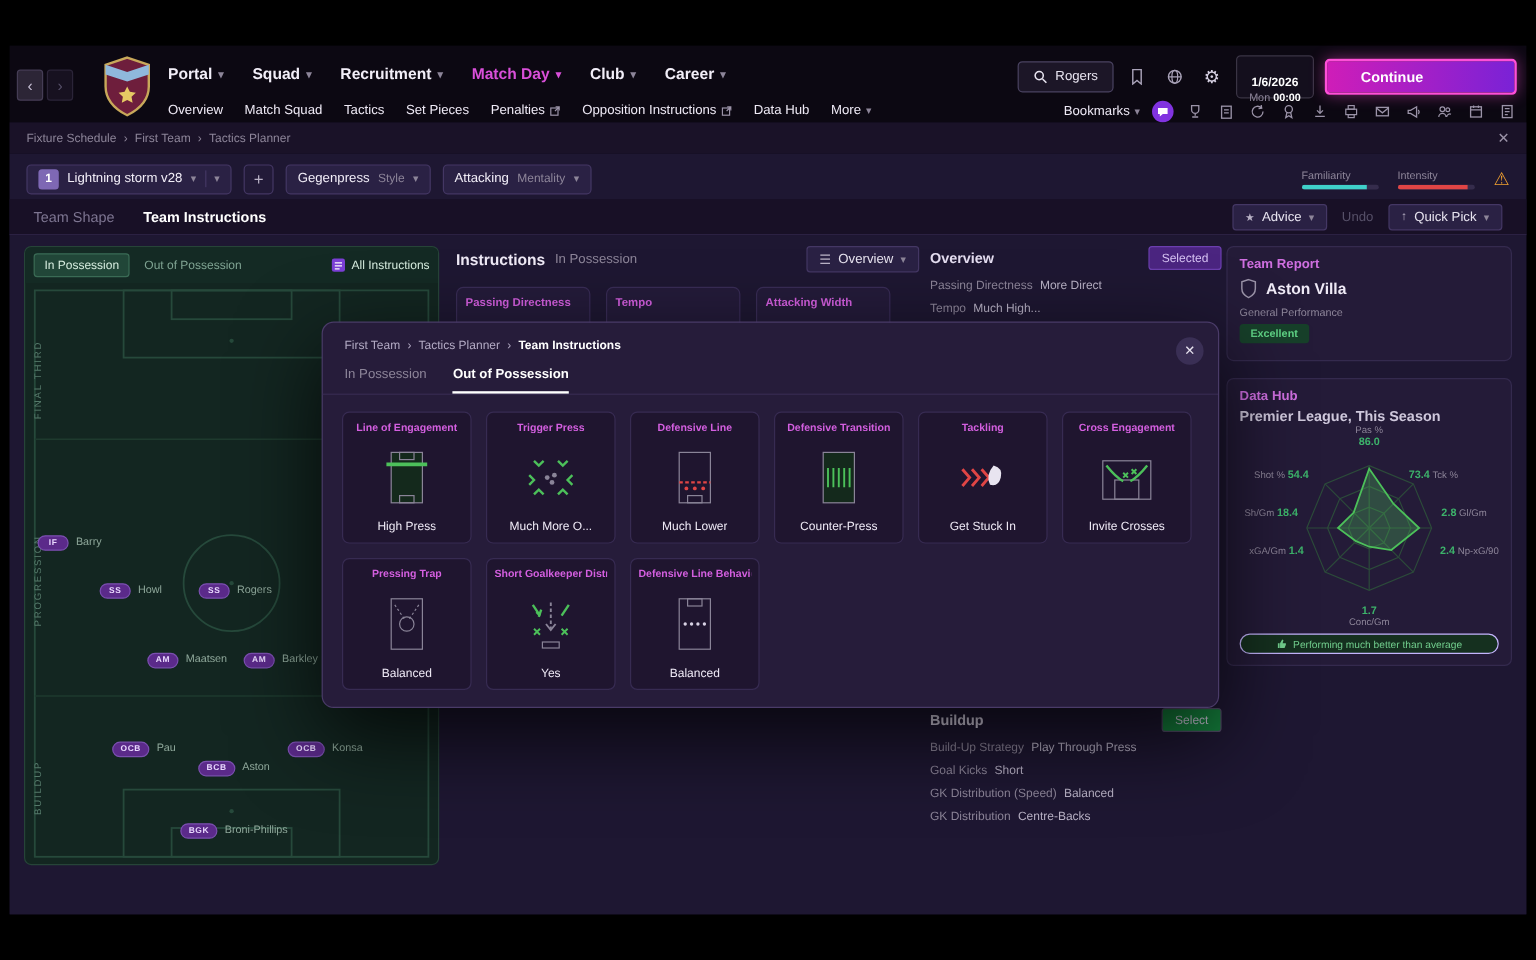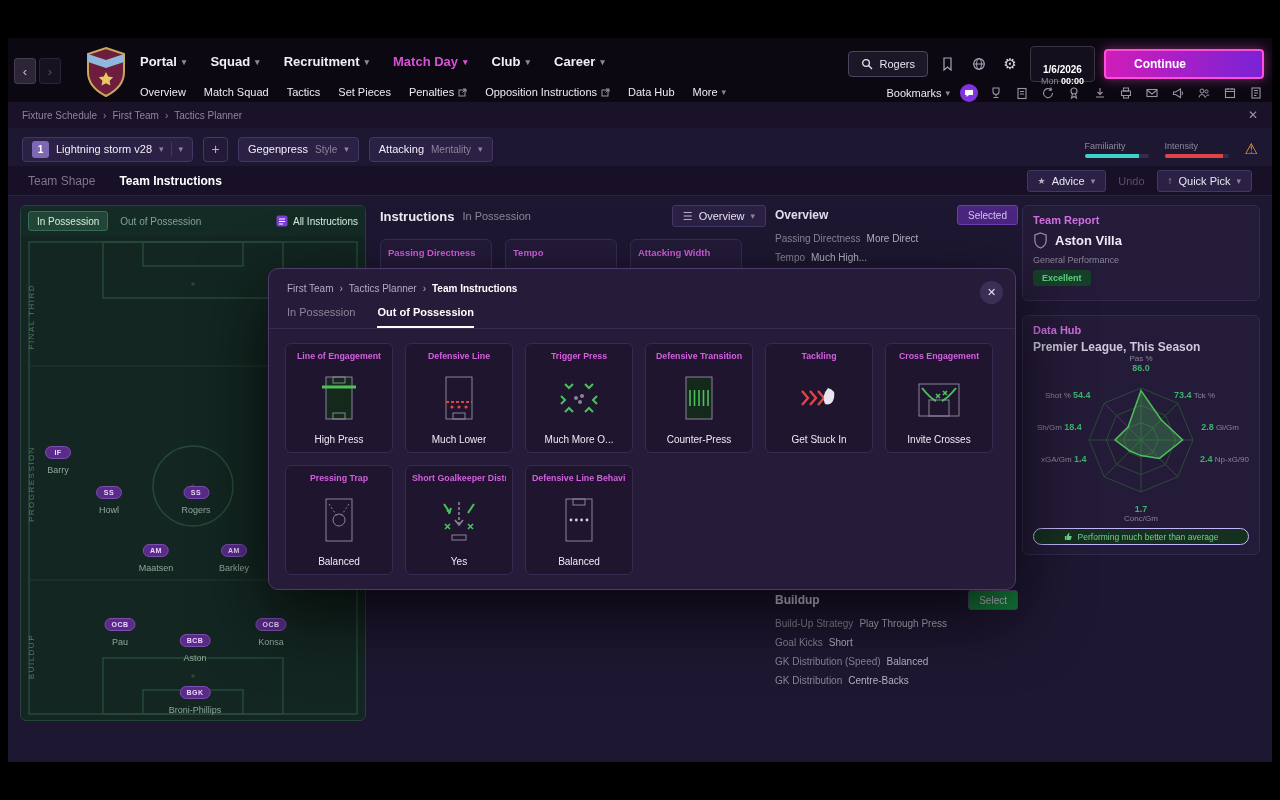--- a/index.html
+++ b/index.html
@@ -66,21 +66,21 @@
 
   
   .pitchpanel { position:absolute; left:12px; top:9px; width:346px; height:516px; background:#132621; border:1px solid #264438; border-radius:6px; overflow:hidden; }
   .pp-head { height:30px; display:flex; align-items:center; gap:4px; padding:0 7px; background:#142a24; }
   .toggle { height:20px; padding:0 8px; font-size:10px; border-radius:3px; display:flex; align-items:center; cursor:pointer; }
   .toggle.sel { background:#214638; border:1px solid #3a6b55; color:#d6ecdf; }
   .toggle.unsel { color:#7fa392; }
   .pp-right { margin-left:auto; display:flex; gap:5px; align-items:center; font-size:10px; color:#d6ecdf; }
   .pitch { position:absolute; top:30px; left:0; right:0; bottom:0; }
   .zone { position:absolute; left:6px; color:#55796a; font-size:8px; letter-spacing:1.5px; writing-mode:vertical-rl; transform:rotate(180deg); }
-  .player { position:absolute; transform:translate(-50%,0); display:flex; flex-direction:column; align-items:center; gap:6px; z-index:3; }
+  .player { position:absolute; transform:translate(-50%,0); display:flex; gap:6px; z-index:3; }
   .role { min-width:26px; height:13px; padding:0 6px; background:#5b2a8a; border:1px solid #7b4fb0; border-radius:7px; color:#ead9ff; font-size:7px; font-weight:bold; display:flex; align-items:center; justify-content:center; letter-spacing:.5px; }
   .pname { font-size:9px; color:#8fa89b; white-space:nowrap; }
 
   
   .instcol { position:absolute; left:372px; top:9px; width:386px; }
   .inst-head { display:flex; align-items:center; gap:8px; }
   .inst-title { font-size:13px; font-weight:bold; color:#efeaf6; }
   .inst-sub { font-size:11px; color:#8d8599; }
   .tabcards { display:flex; gap:13px; margin-top:12px; }
   .tabcard { width:112px; height:70px; background:#241b3a; border:1px solid #392c56; border-radius:6px; padding:7px; }
@@ -592,52 +592,52 @@
               <rect x="7" y="3" width="26" height="42" fill="#14291c" stroke="#8a8498"></rect>
               <rect x="14" y="3" width="12" height="6" fill="none" stroke="#8a8498"></rect>
               <rect x="14" y="39" width="12" height="6" fill="none" stroke="#8a8498"></rect>
               <line x1="3" y1="13" x2="37" y2="13" stroke="#4cc05a" stroke-width="3"></line>
             </svg>
         </div>
         <div class="m-card-value">High Press</div>
       </div>
 
       <div class="m-card">
-        <div class="m-card-title">Defensive Line</div>
-        <div class="m-card-icon">
-          <svg width="40" height="48" viewBox="0 0 40 48">
-              <rect x="7" y="3" width="26" height="42" fill="none" stroke="#8a8498"></rect>
-              <rect x="14" y="39" width="12" height="6" fill="none" stroke="#8a8498"></rect>
-              <line x1="7" y1="28" x2="33" y2="28" stroke="#e04545" stroke-width="2" stroke-dasharray="3,2"></line>
-              <circle cx="13" cy="33" r="1.6" fill="#e04545"></circle>
-              <circle cx="20" cy="33" r="1.6" fill="#e04545"></circle>
-              <circle cx="27" cy="33" r="1.6" fill="#e04545"></circle>
-            </svg>
-        </div>
-        <div class="m-card-value">Much Lower</div>
-      </div>
-
-      <div class="m-card">
         <div class="m-card-title">Trigger Press</div>
         <div class="m-card-icon">
           <svg width="44" height="48" viewBox="0 0 44 48">
               <g stroke="#4cc05a" stroke-width="2" fill="none">
                 <path d="M8 10 l4 4 4 -4"></path>
                 <path d="M28 10 l4 4 4 -4"></path>
                 <path d="M4 22 l4 4 -4 4"></path>
                 <path d="M40 22 l-4 4 4 4"></path>
                 <path d="M8 38 l4 -4 4 4"></path>
                 <path d="M28 38 l4 -4 4 4"></path>
               </g>
               <circle cx="19" cy="24" r="2" fill="#8a8498"></circle>
               <circle cx="25" cy="22" r="2" fill="#8a8498"></circle>
               <circle cx="23" cy="28" r="2" fill="#8a8498"></circle>
             </svg>
         </div>
         <div class="m-card-value">Much More O...</div>
+      </div>
+
+      <div class="m-card">
+        <div class="m-card-title">Defensive Line</div>
+        <div class="m-card-icon">
+          <svg width="40" height="48" viewBox="0 0 40 48">
+              <rect x="7" y="3" width="26" height="42" fill="none" stroke="#8a8498"></rect>
+              <rect x="14" y="39" width="12" height="6" fill="none" stroke="#8a8498"></rect>
+              <line x1="7" y1="28" x2="33" y2="28" stroke="#e04545" stroke-width="2" stroke-dasharray="3,2"></line>
+              <circle cx="13" cy="33" r="1.6" fill="#e04545"></circle>
+              <circle cx="20" cy="33" r="1.6" fill="#e04545"></circle>
+              <circle cx="27" cy="33" r="1.6" fill="#e04545"></circle>
+            </svg>
+        </div>
+        <div class="m-card-value">Much Lower</div>
       </div>
 
       <div class="m-card">
         <div class="m-card-title">Defensive Transition</div>
         <div class="m-card-icon">
           <svg width="40" height="48" viewBox="0 0 40 48">
               <rect x="7" y="3" width="26" height="42" fill="#14291c" stroke="#8a8498"></rect>
               <g stroke="#4cc05a" stroke-width="1.6">
                 <line x1="11" y1="16" x2="11" y2="32"></line>
                 <line x1="15.5" y1="16" x2="15.5" y2="32"></line>

